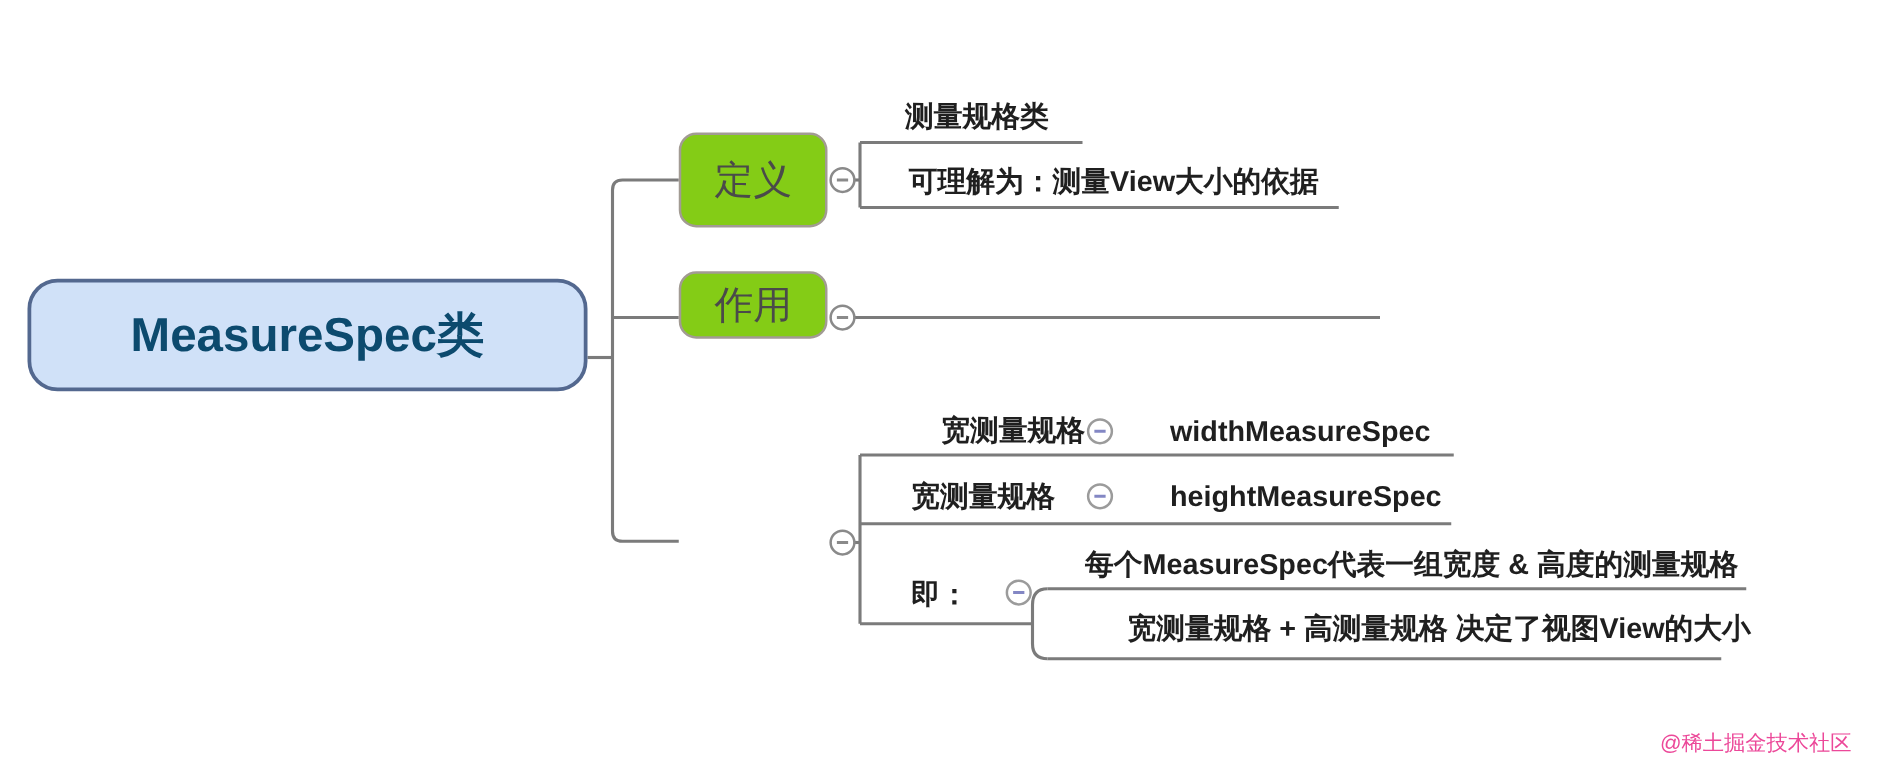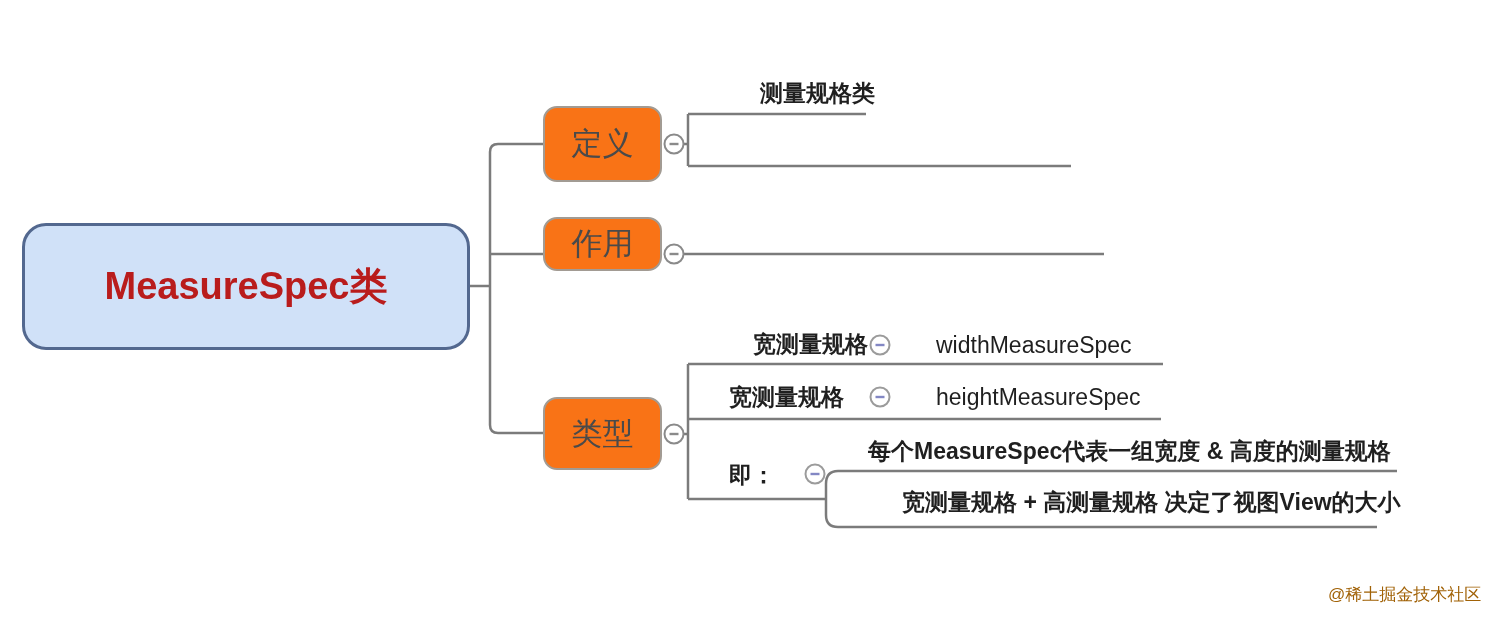--- a/index.html
+++ b/index.html
@@ -10,46 +10,46 @@
     font-family:"Liberation Sans", sans-serif;
     overflow:hidden;
   }
   #connector-layer{position:absolute;left:0;top:0;width:1512px;height:623px;}
   .node-box{
     position:absolute;
     box-sizing:border-box;
     display:flex;align-items:center;justify-content:center;
   }
   .root-box{
-    left:22px;top:223px;width:448px;height:127px;
+    left:22px;top:223px;width:448px;height:90px;
     background:#d0e1f8;
     border:3px solid #53688f;
     border-radius:24px;
-    font-size:38px;font-weight:700;color:#b91c1c;
+    font-size:38px;font-weight:700;color:#0c4a6e;
   }
   .branch-box{
     left:543px;width:119px;
-    background:#f97316;
+    background:#84cc16;
     border:2.5px solid #a29b93;
     border-radius:14px;
     font-size:31px;font-weight:500;color:#4a4a4a;
   }
   .box-def{top:106px;height:76px;}
   .box-fun{top:217px;height:54px;}
   .box-typ{top:397px;height:73px;}
   .line-label{
     position:absolute;
     white-space:nowrap;
     font-size:23px;line-height:28px;
     font-weight:600;color:#1f1f1f;
   }
-  .latin{font-weight:400;}
+  .latin{font-weight:700;}
   .watermark{
     position:absolute;left:1328px;top:583px;
-    font-size:17px;color:#a16207;font-weight:400;
+    font-size:17px;color:#ec4899;font-weight:400;
     white-space:nowrap;
     text-align:right;
   }
 </style>
 </head>
 <body>
 
 <div id="canvas">
 
   <svg id="connector-layer" viewBox="0 0 1512 623" xmlns="http://www.w3.org/2000/svg">
@@ -107,26 +107,24 @@
   </div>
 
   <div class="node-box branch-box box-def">
     <span>定义</span>
   </div>
 
   <div class="node-box branch-box box-fun">
     <span>作用</span>
   </div>
 
-  <div class="node-box branch-box box-typ">
-    <span>类型</span>
-  </div>
 
-  <div class="line-label" style="left:760px;top:79px;">测量规格类</div>
+  <div class="line-label" style="left:724px;top:79px;">测量规格类</div>
 
+  <div class="line-label" style="left:727px;top:131px;">可理解为：测量View大小的依据</div>
 
 
   <div class="line-label" style="left:729px;top:330px;margin-left:24px;">宽测量规格</div>
 
   <div class="line-label latin" style="left:936px;top:331px;">widthMeasureSpec</div>
 
   <div class="line-label" style="left:729px;top:383px;">宽测量规格</div>
 
   <div class="line-label latin" style="left:936px;top:383px;text-align:center;">heightMeasureSpec</div>
 

